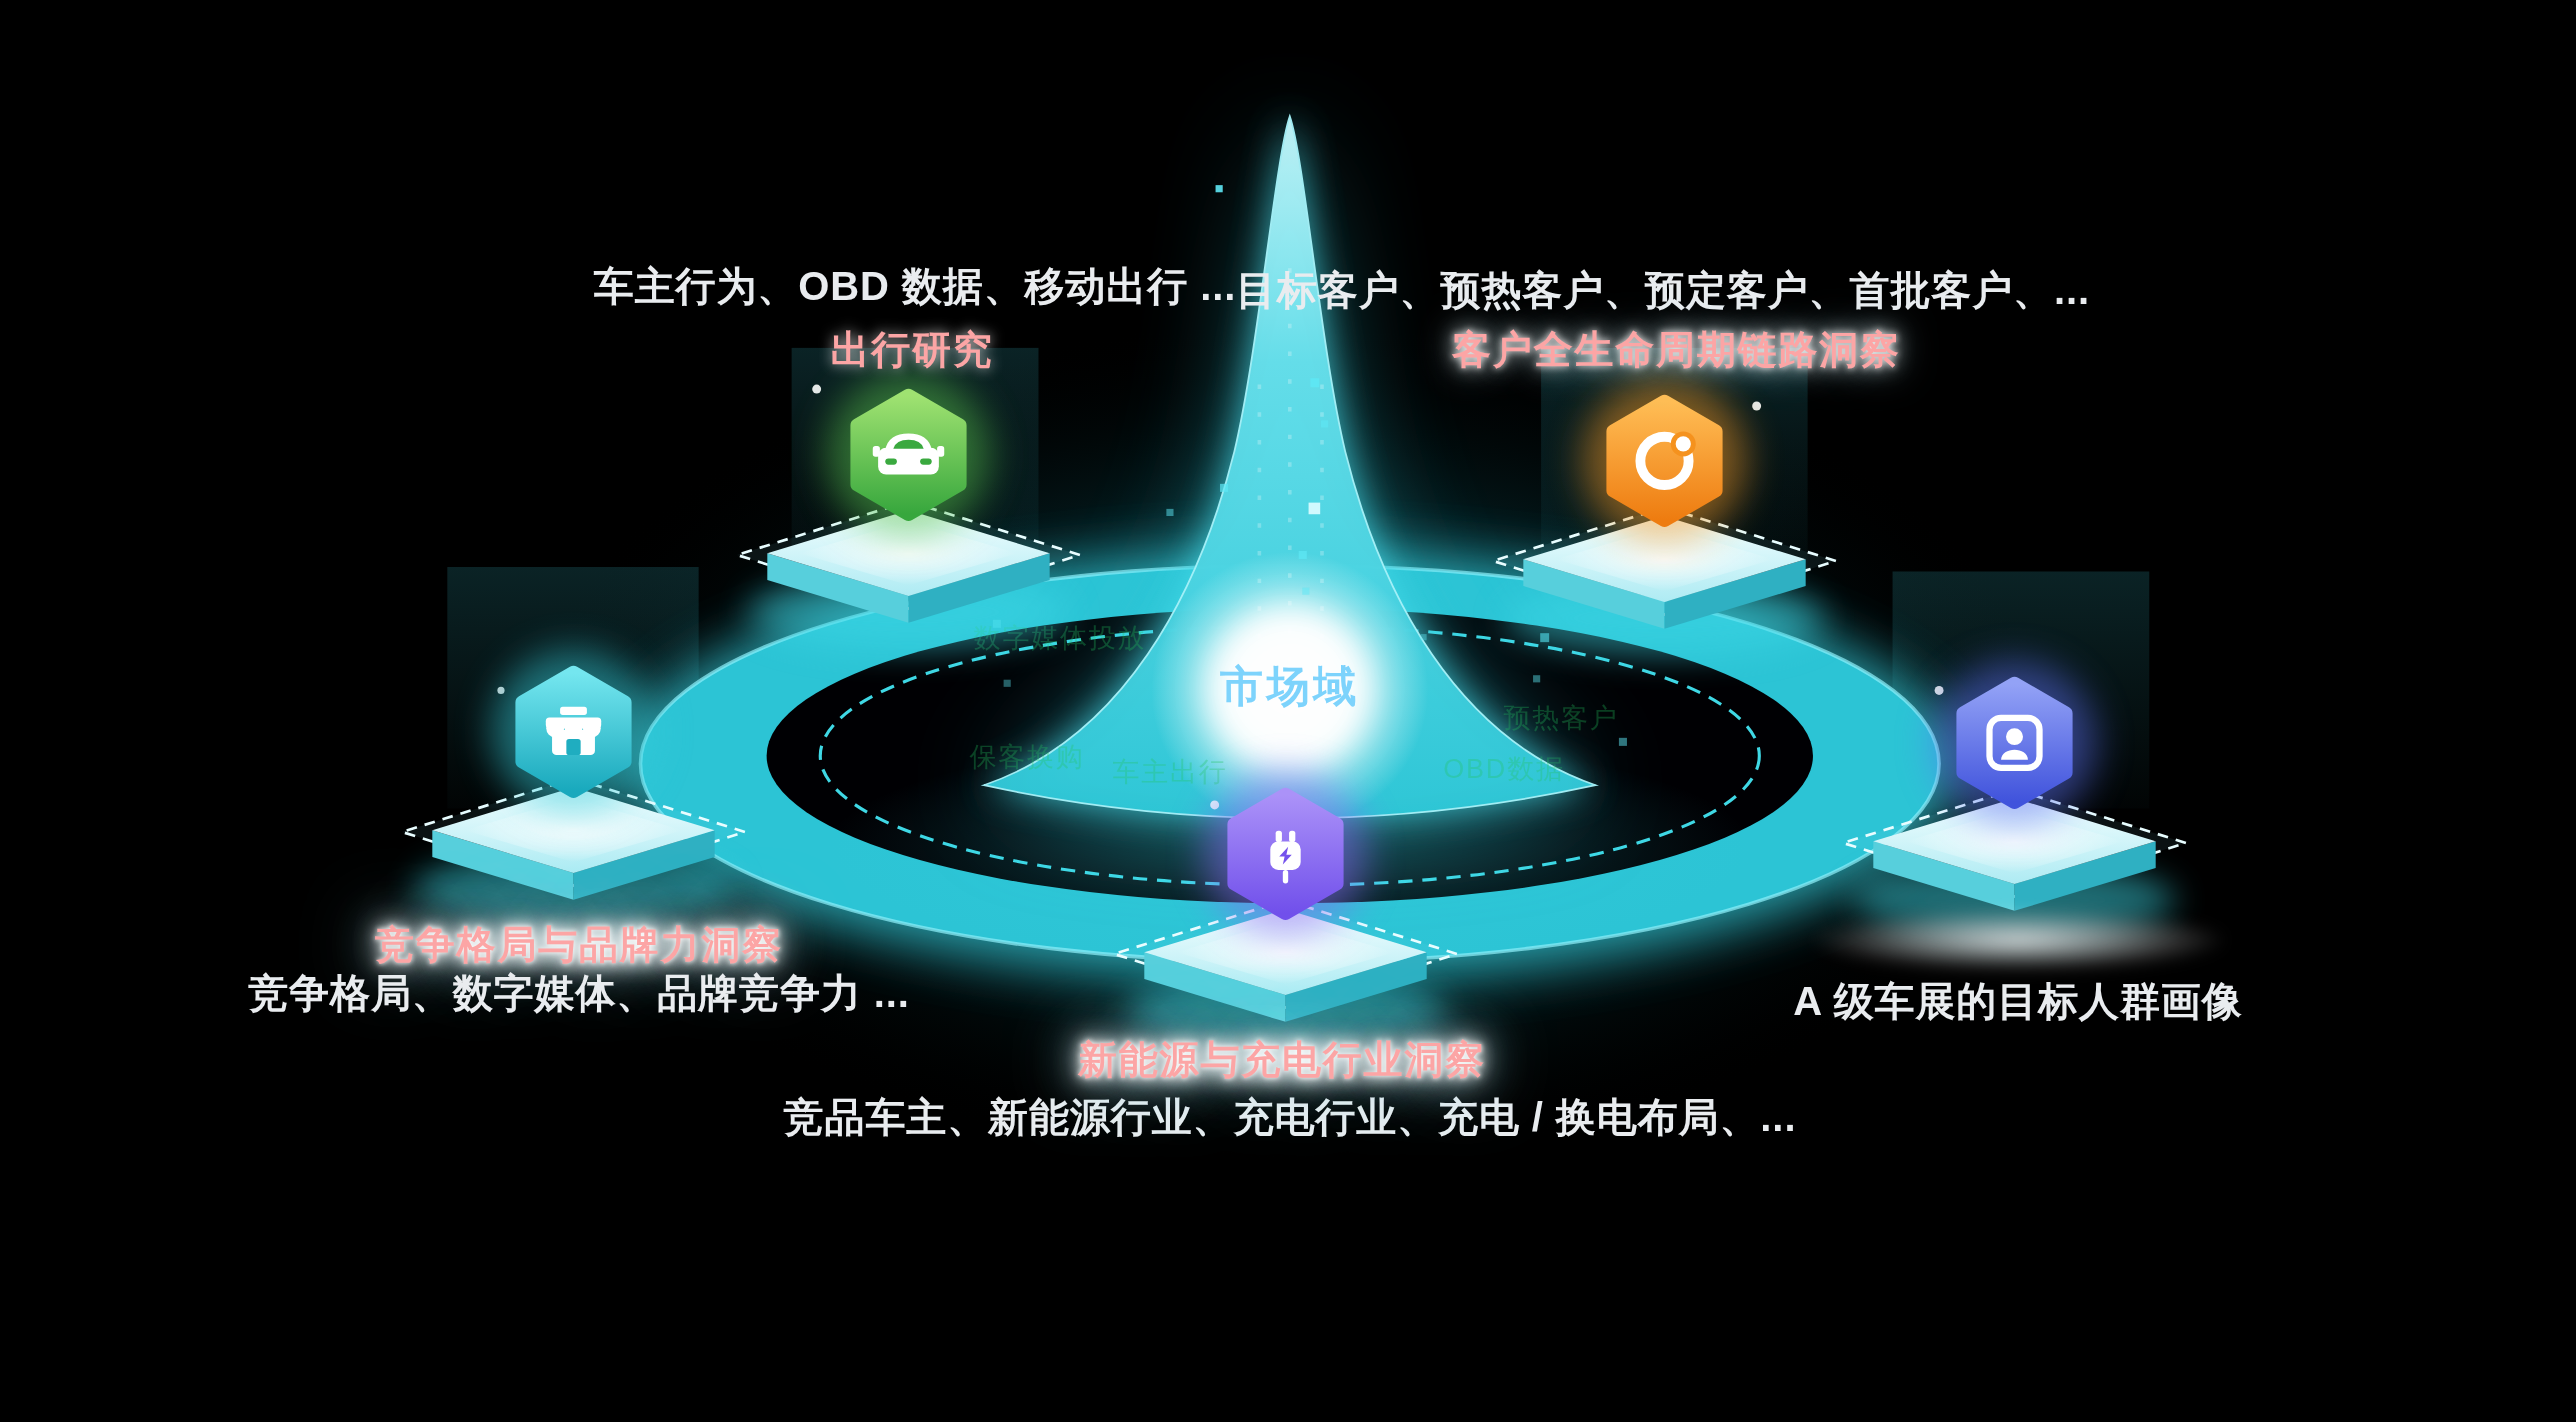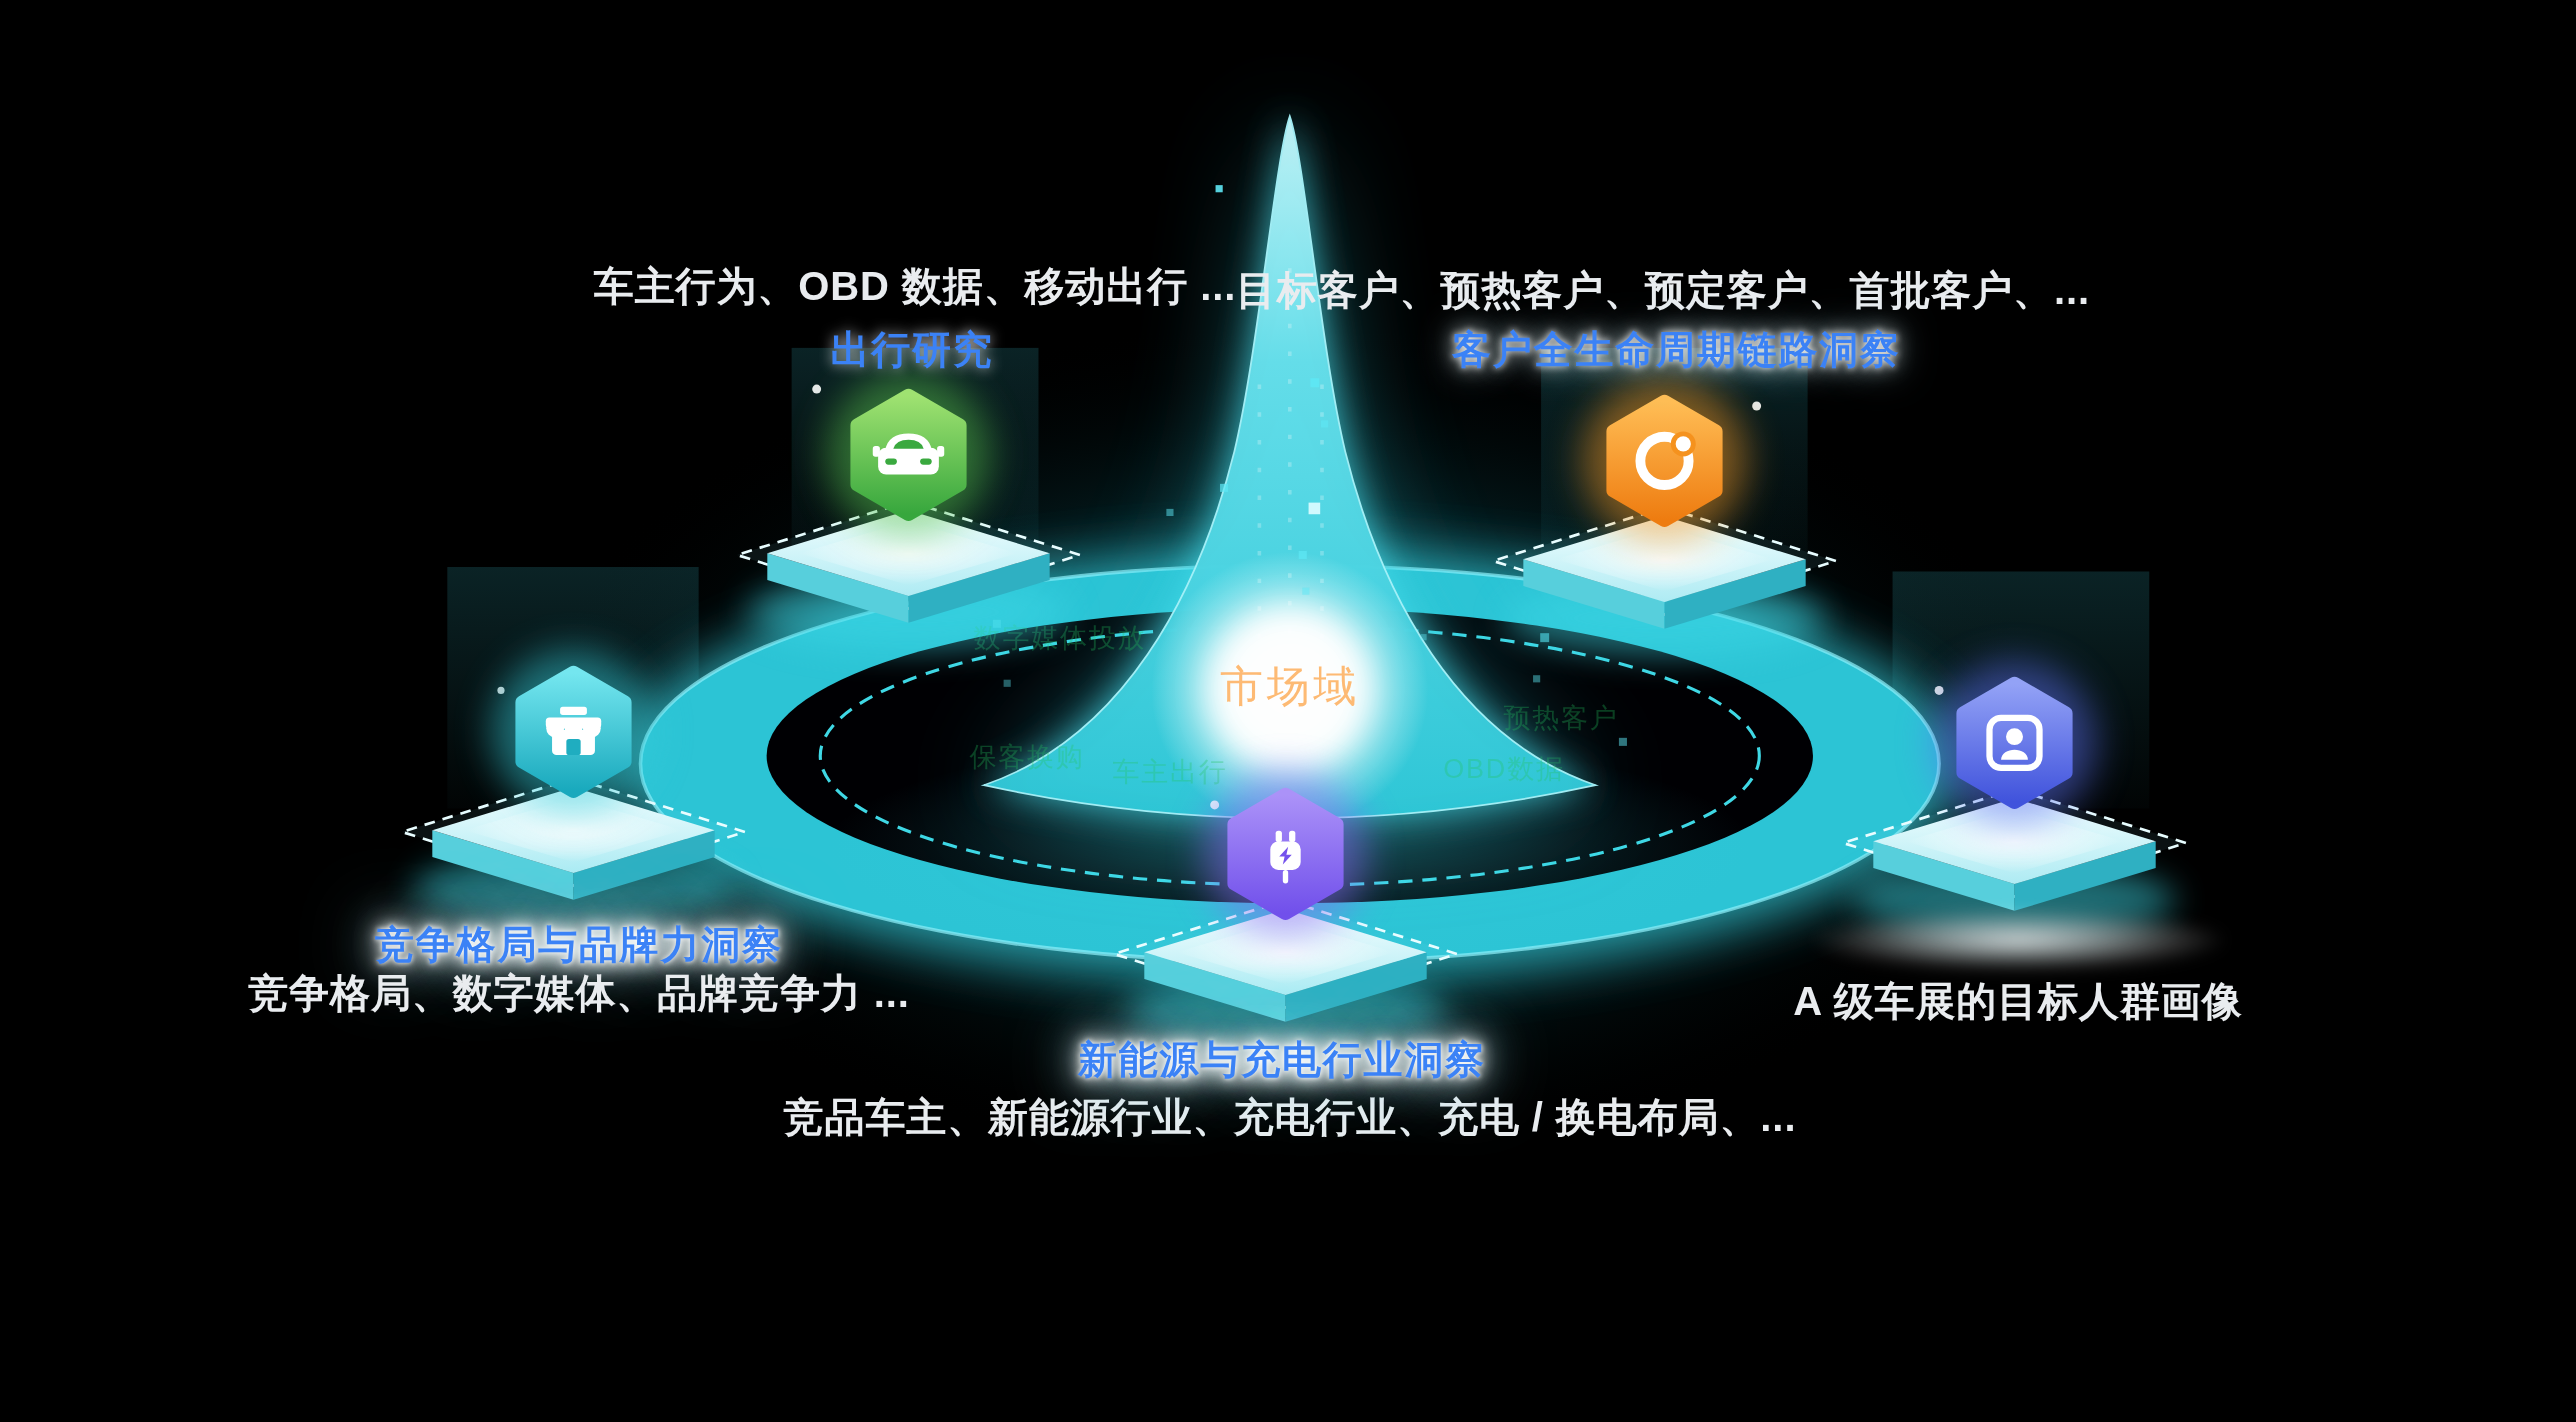--- a/index.html
+++ b/index.html
@@ -2,30 +2,30 @@
 <html style="font-size:14.3px"><head>
 <meta charset="utf-8">
 <style>
   html,body{margin:0;padding:0;background:#000;}
   .stage{position:relative;width:2576px;height:1422px;background:#000;overflow:hidden;
          font-family:"Liberation Sans","DejaVu Sans",sans-serif;}
   .abs{position:absolute;}
   svg{overflow:visible;display:block;}
   .cap{color:#e9ecef;font-size:40px;font-weight:700;letter-spacing:0.9px;white-space:nowrap;
        transform:translate(-50%,-50%);}
-  .lbl{color:#3b82f6;font-size:39px;font-weight:700;letter-spacing:1.8px;white-space:nowrap;
+  .lbl{color:#fca5a5;font-size:39px;font-weight:700;letter-spacing:1.8px;white-space:nowrap;
        transform:translate(-50%,-50%);text-shadow:0 0 12.5px rgba(255,255,255,.85);}
   .lbl.mid{text-shadow:0 0 7.2px rgba(255,255,255,.95),0 0 19.7px rgba(255,255,255,.8),
            0 0 39px rgba(170,235,250,.65);padding-left:35px;}
   .lbl.blob{text-shadow:0 0 5.4px #fff,0 0 12.5px #fff,0 0 27px #fff,
             0 0 49px rgba(185,240,252,.95),0 0 76px rgba(140,230,248,.85);}
   .glowbg{position:absolute;transform:translate(-50%,-50%);border-radius:50%;
           background:radial-gradient(closest-side,rgba(255,255,255,.8),rgba(255,255,255,0));
           filter:blur(7.2px);}
-  .center-label{color:#fdba74;font-size:43px;font-weight:400;letter-spacing:3.6px;white-space:nowrap;
+  .center-label{color:#7dd3fc;font-size:43px;font-weight:700;letter-spacing:3.6px;white-space:nowrap;
                 transform:translate(-50%,-50%);}
   .ft{color:#22c55e;font-size:27px;font-weight:500;opacity:.3;white-space:nowrap;
       transform:translate(-50%,-50%);letter-spacing:1.8px;}
 </style>
 </head>
 <body>
 
 <div class="stage">
 
   <svg class="abs" style="left:0;top:0" width="2576" height="1422" viewBox="0 0 2880 1590">

